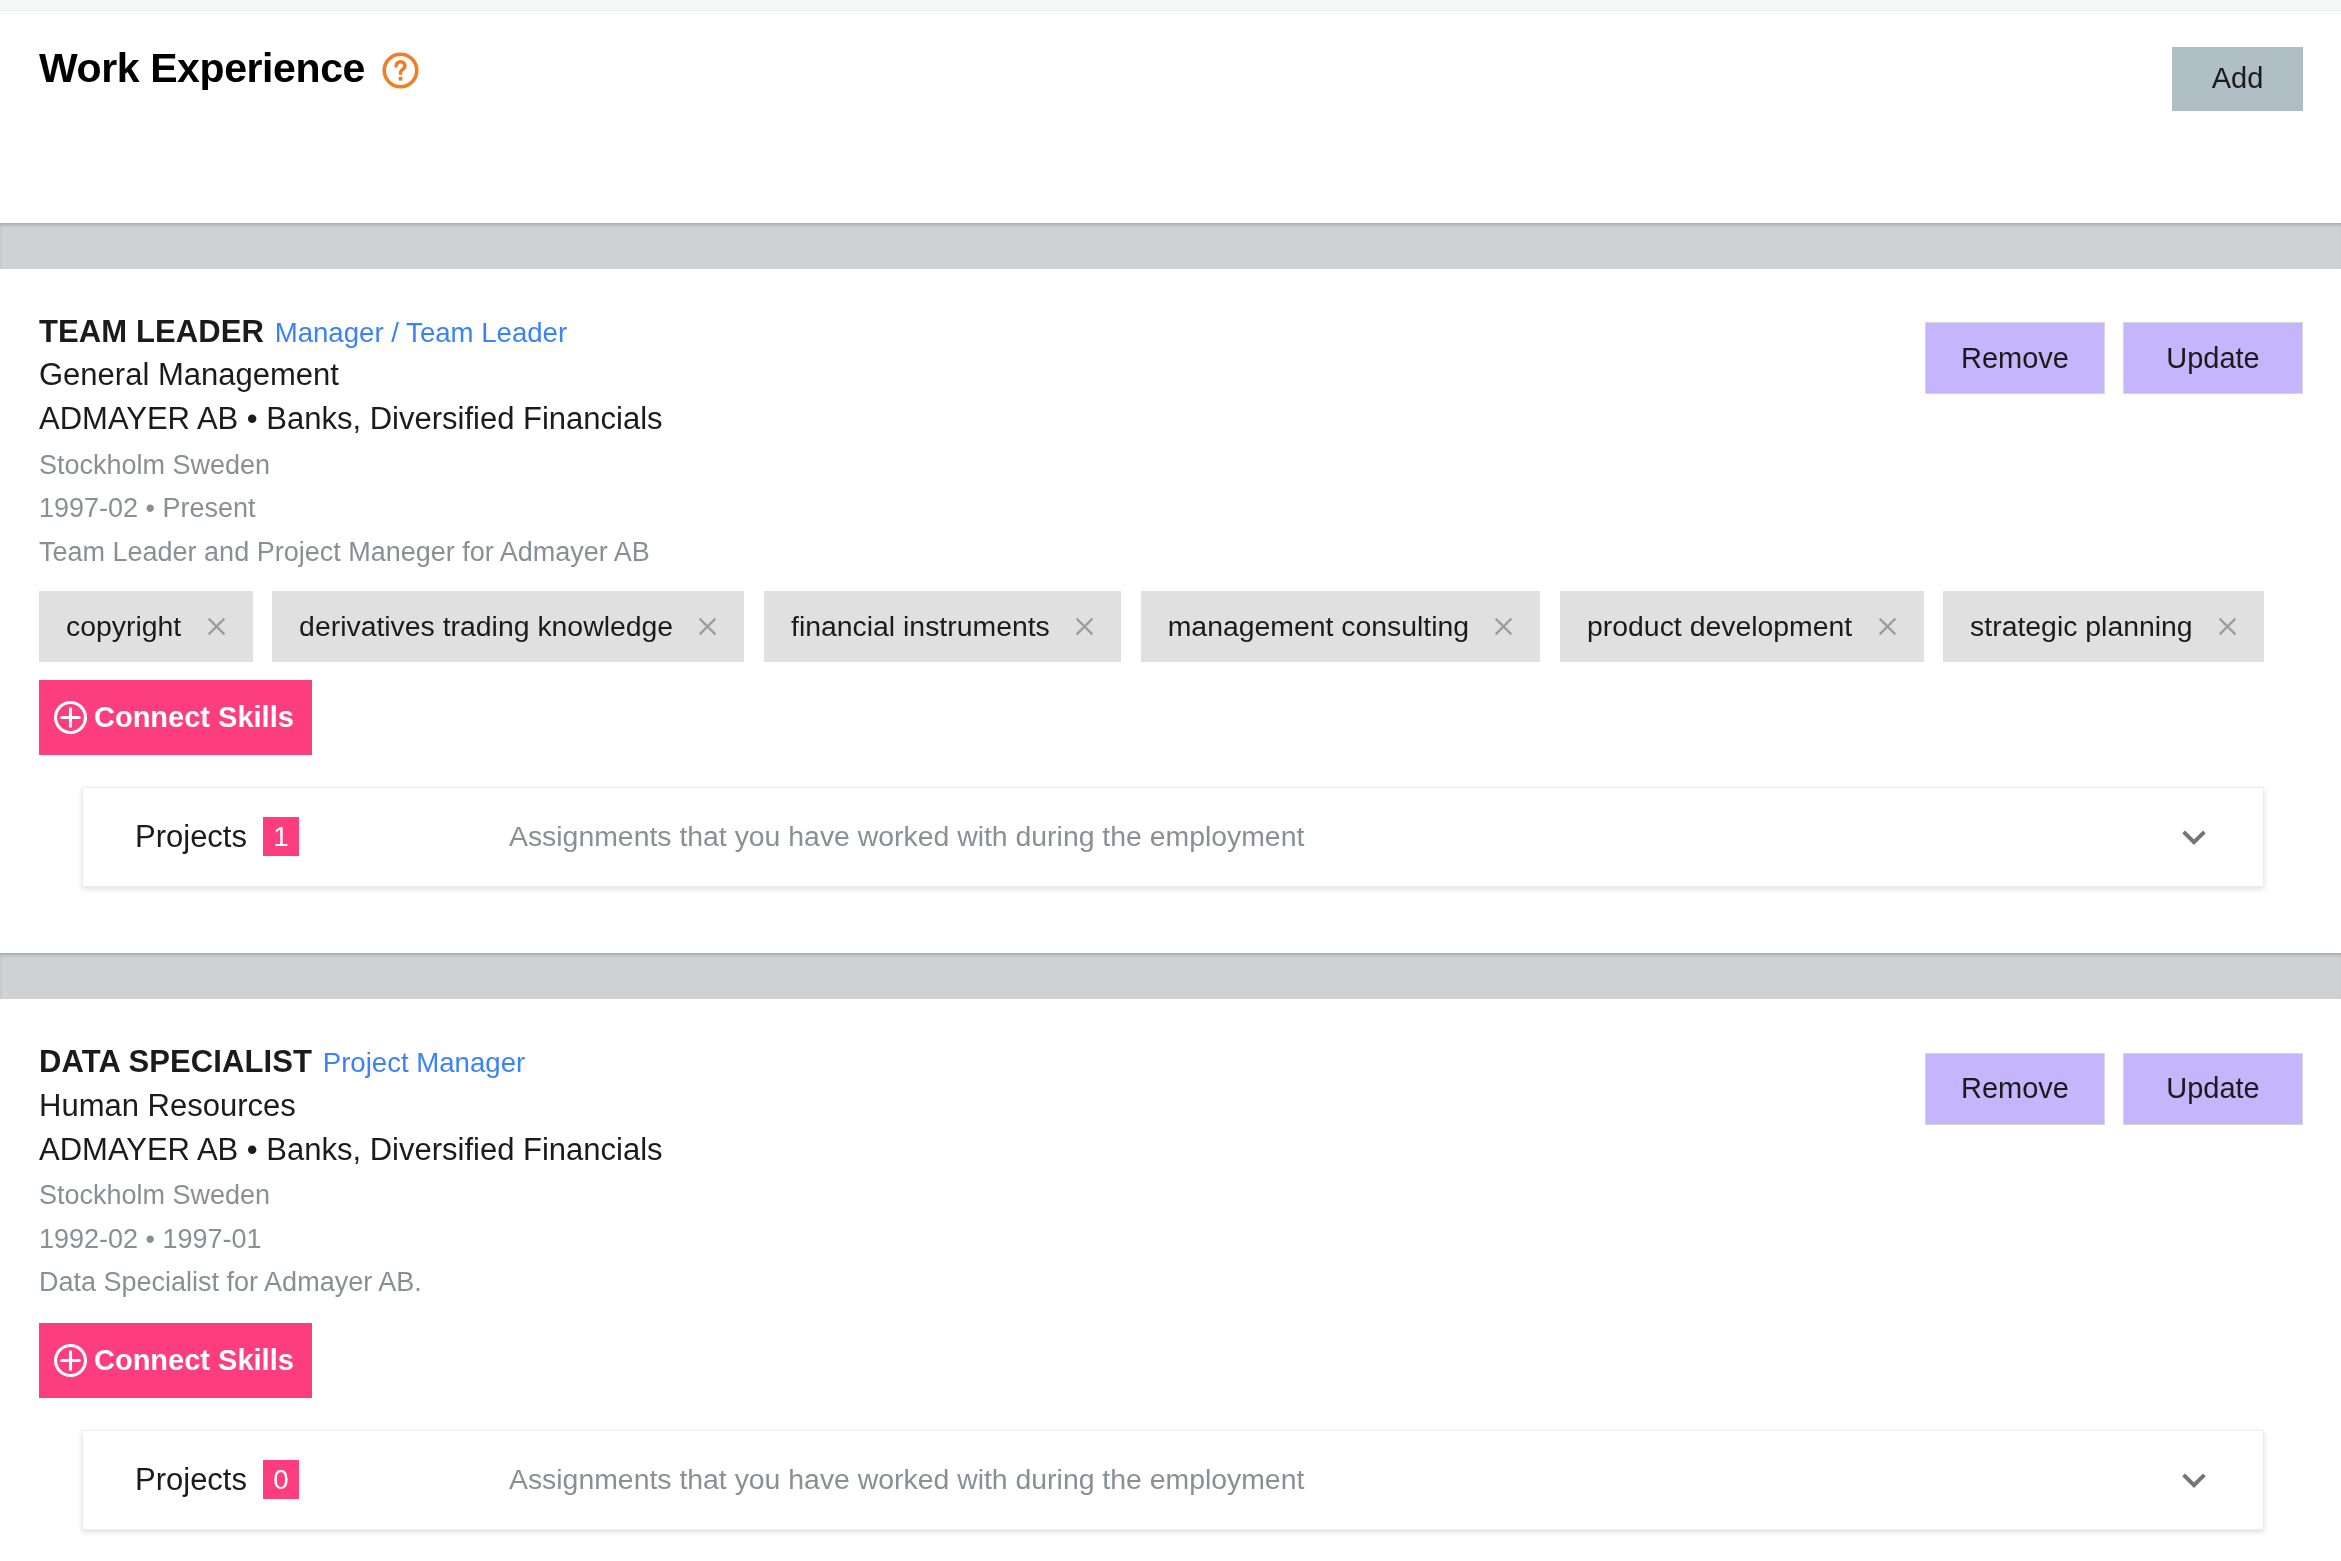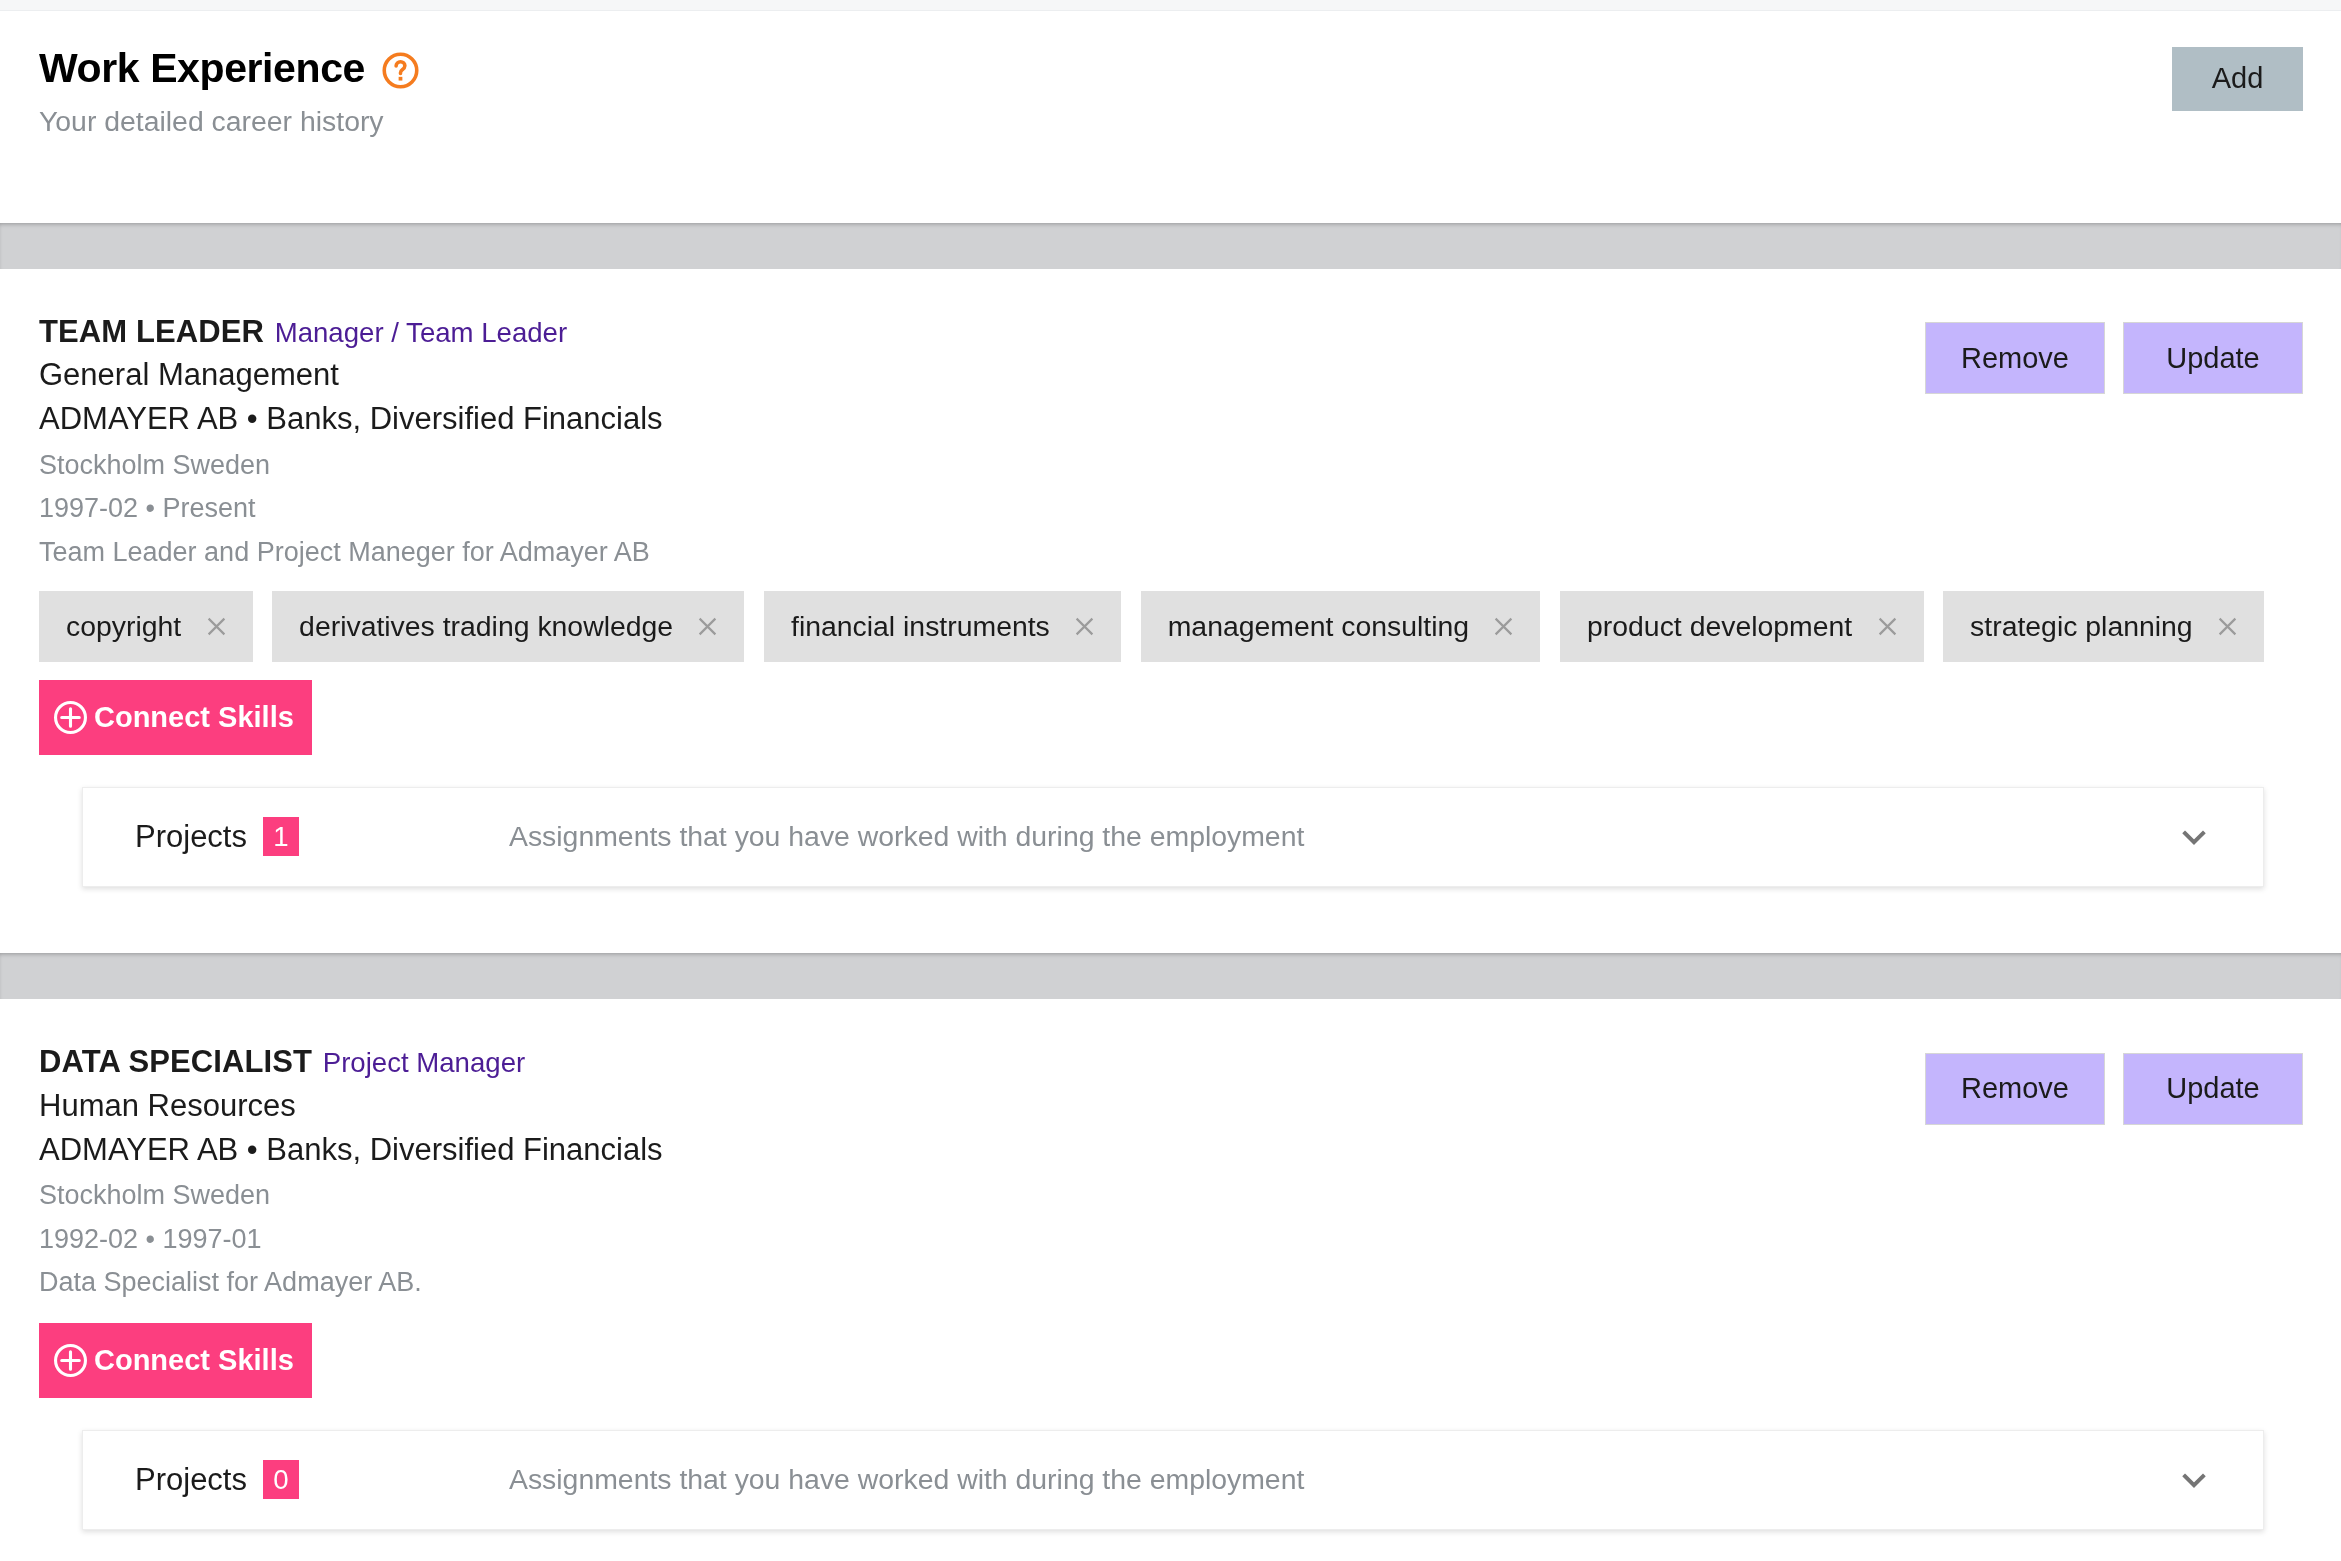--- a/index.html
+++ b/index.html
@@ -115,21 +115,21 @@
 
   .role-title {
     font-size: 31px;
     font-weight: 700;
     color: #1b1b1b;
     letter-spacing: 0.1px;
   }
 
   .role-level {
     font-size: 27.6px;
-    color: #4c1d95;
+    color: #3b82f6;
   }
 
   .department {
     font-size: 31px;
     color: #1b1b1b;
     line-height: 1.36;
     margin-top: 1.8px;
   }
 
   .company {
@@ -294,21 +294,20 @@
     <div class="title-row">
       <div class="page-title">Work Experience</div>
       <span class="help-icon">
         <svg width="39" height="39" viewBox="0 0 24 24" aria-hidden="true">
           <circle cx="12" cy="12" r="10" fill="none" stroke="#f57c1f" stroke-width="2.2"></circle>
           <path d="M9.3 9.2c0-1.5 1.2-2.6 2.7-2.6 1.5 0 2.7 1.05 2.7 2.5 0 1.2-.7 1.75-1.6 2.4-.85.6-1.1 1.05-1.1 1.9v.4" fill="none" stroke="#f57c1f" stroke-width="2.2" stroke-linecap="round"></path>
           <rect x="10.85" y="15.9" width="2.3" height="2.3" fill="#f57c1f"></rect>
         </svg>
       </span>
     </div>
-    <div class="subtitle">Your detailed career history</div>
 
     <button class="add-button">Add</button>
   </div>
 
   <div class="band"></div>
 
   <div class="entry">
     <div class="entry-head">
       <div class="entry-info">
         <div class="role-line">

